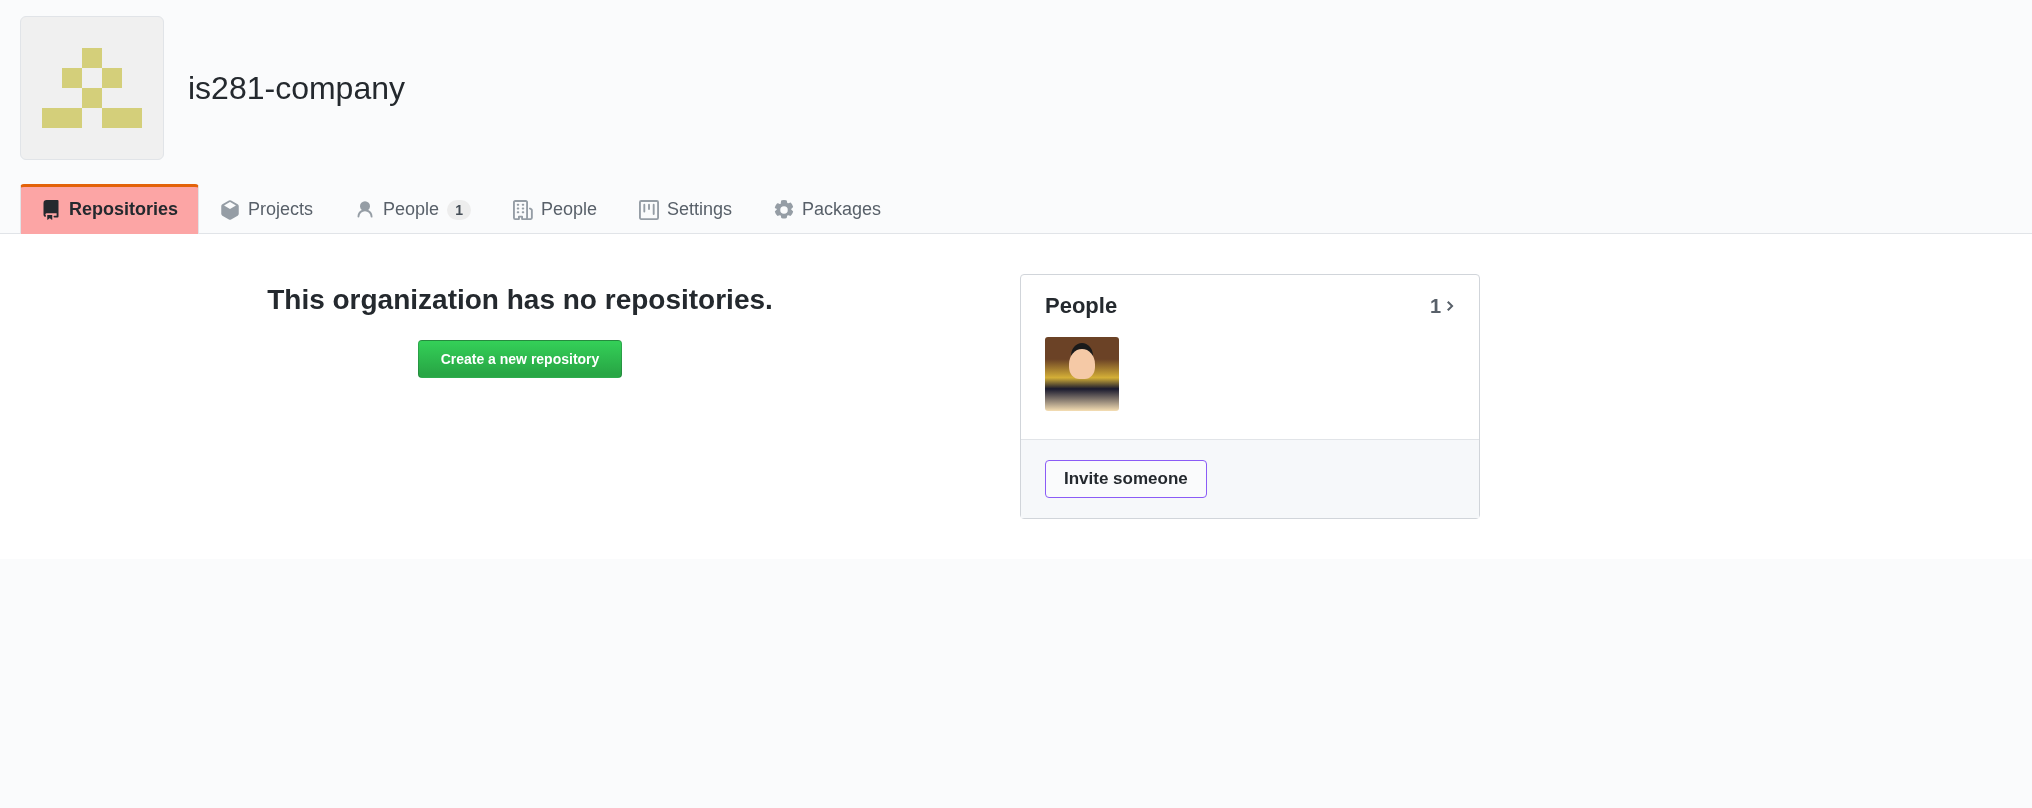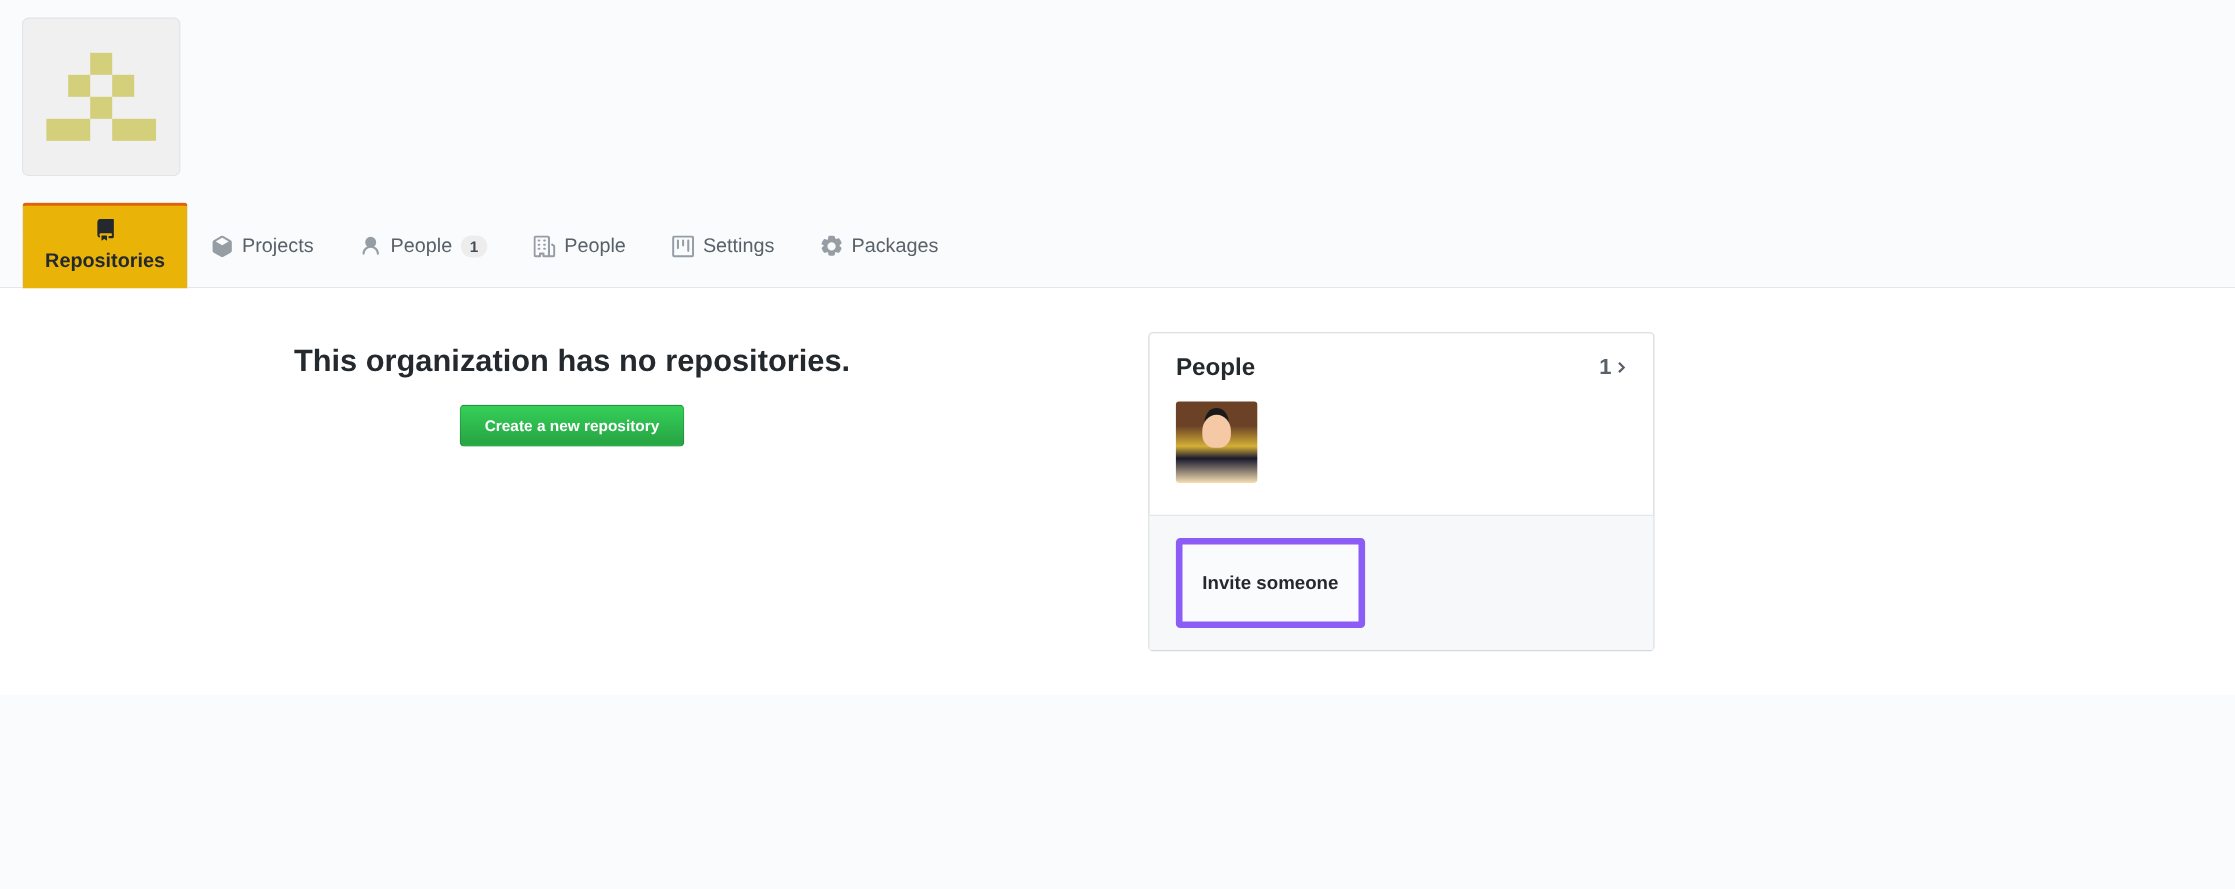--- a/index.html
+++ b/index.html
@@ -45,44 +45,42 @@
       cursor: pointer;
       border: 1px solid transparent;
       border-bottom: none;
       margin-bottom: -1px;
       gap: 8px;
       border-radius: 4px 4px 0 0;
     }
     .tab.active {
       color: #24292e;
       font-weight: 600;
-      background: #eab308;
+      background: #fca5a5;
       border-color: #e1e4e8;
       border-top: 3px solid #e36209;
       padding-top: 12px;
-      flex-direction: column;
     }
     .tab .icon { fill: #959da5; width: 20px; height: 20px; flex-shrink: 0;}
     .tab.active .icon { fill: #24292e; }
     .badge {
       display: inline-block;
       background: #ededed;
       color: #444d56;
       border-radius: 10px;
       padding: 2px 8px;
       font-size: 14px;
       font-weight: 600;
       min-width: 20px;
       text-align: center;
     }
     .content {
       display: flex;
       padding: 40px 20px;
       background: #fff;
-      gap: 24px;
     }
     .main {
       flex: 1;
       text-align: center;
       max-width: 1000px;
     }
     .empty-title {
       font-size: 28px;
       font-weight: 600;
       color: #24292e;
@@ -150,22 +148,22 @@
       background: #f6f8fa;
       border-top: 1px solid #e1e4e8;
       padding: 20px 24px;
     }
     .btn-default {
       display: inline-block;
       background: #fafbfc;
       color: #24292e;
       font-size: 17px;
       font-weight: 600;
-      padding: 25px 18px;
-      border: 6px solid #8b5cf6;
+      padding: 8px 18px;
+      border: 1px solid #8b5cf6;
       border-radius: 4px;
       cursor: pointer;
     }
     .chevron-right-icon {
       width: 10px;
       height: 16px;
       fill: #586069;
     }
   </style>
 </head>
@@ -175,20 +173,21 @@
   <div class="org-avatar">
     <svg viewBox="0 0 100 100">
       <rect x="40" y="10" width="20" height="20" fill="#d4cf7a"></rect>
       <rect x="20" y="30" width="20" height="20" fill="#d4cf7a"></rect>
       <rect x="60" y="30" width="20" height="20" fill="#d4cf7a"></rect>
       <rect x="40" y="50" width="20" height="20" fill="#d4cf7a"></rect>
       <rect x="0" y="70" width="40" height="20" fill="#d4cf7a"></rect>
       <rect x="60" y="70" width="40" height="20" fill="#d4cf7a"></rect>
     </svg>
   </div>
+  <h1 class="org-name">is281-company</h1>
 </div>
 
 <nav class="tabs">
   <a class="tab active">
     <svg class="icon" viewBox="0 0 16 16">
         <path d="M2 2.5A2.5 2.5 0 014.5 0h8.75a.75.75 0 01.75.75v12.5a.75.75 0 01-.75.75h-2.5a.75.75 0 110-1.5h1.75v-2h-8a1 1 0 00-.714 1.7.75.75 0 01-1.072 1.05A2.495 2.495 0 012 11.5v-9zm10.5-1V9h-8c-.356 0-.694.074-1 .208V2.5a1 1 0 011-1h8zM5 12.25v3.25a.25.25 0 00.4.2l1.45-1.087a.25.25 0 01.3 0L8.6 15.7a.25.25 0 00.4-.2v-3.25a.25.25 0 00-.25-.25h-3.5a.25.25 0 00-.25.25z"></path>
       </svg>
     <span>Repositories</span>
   </a>
   <a class="tab">

